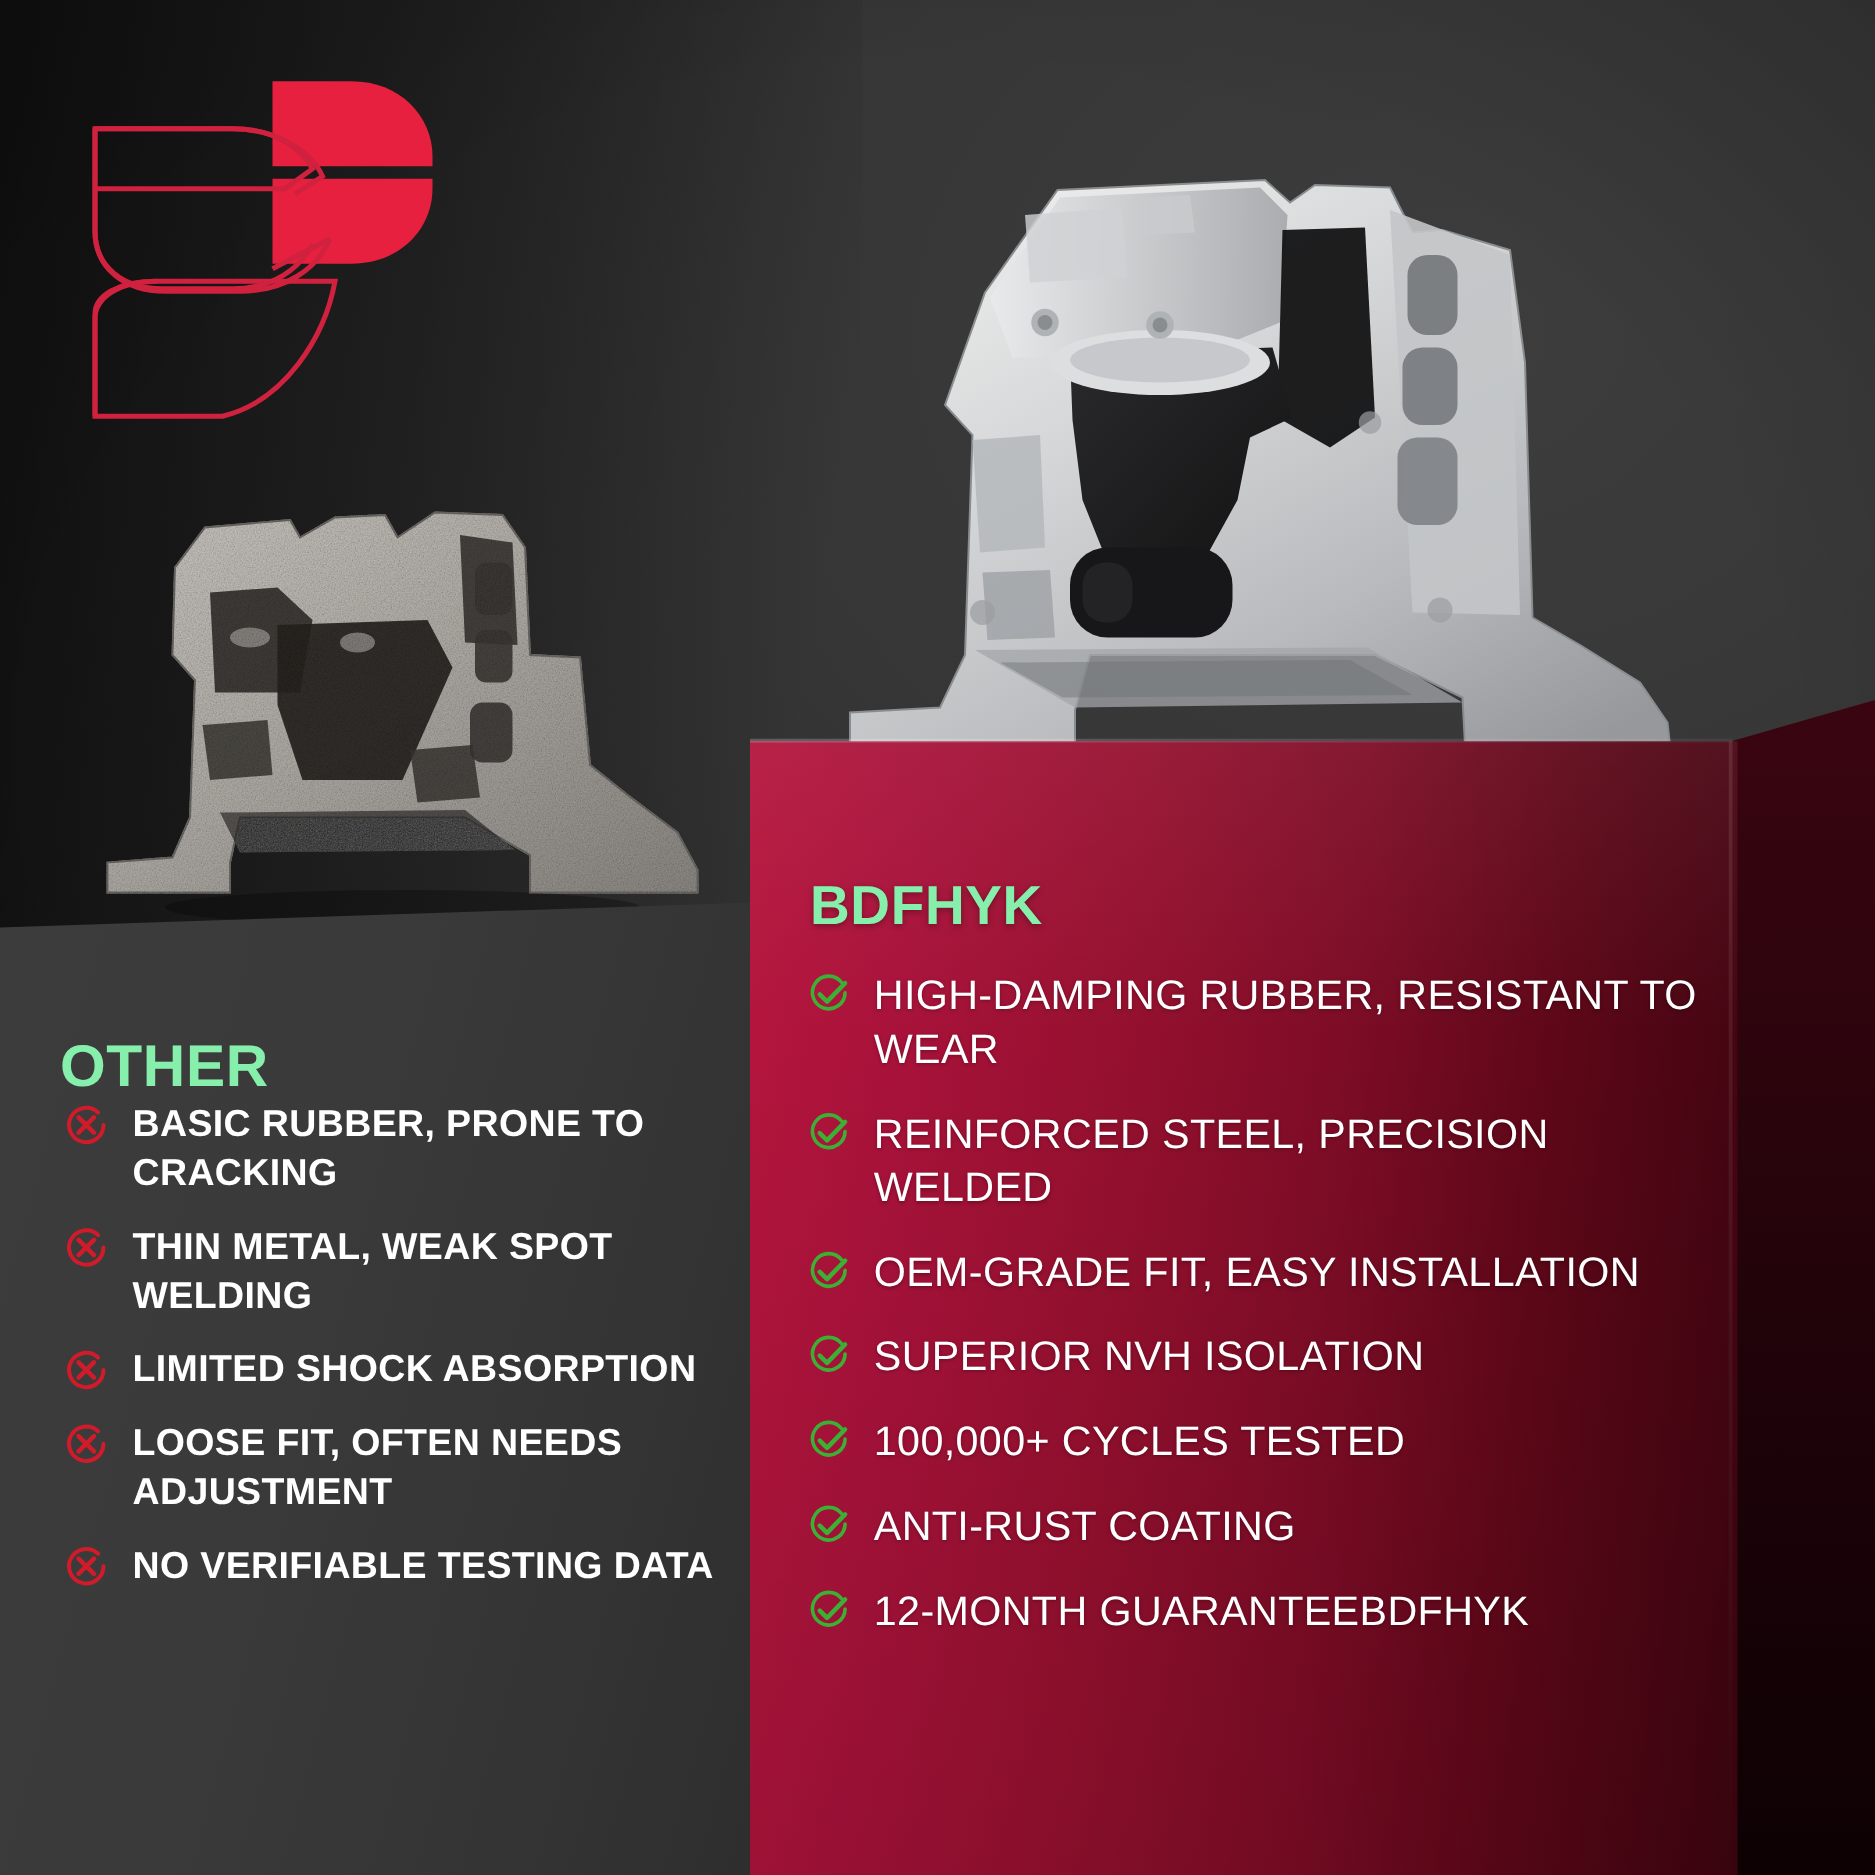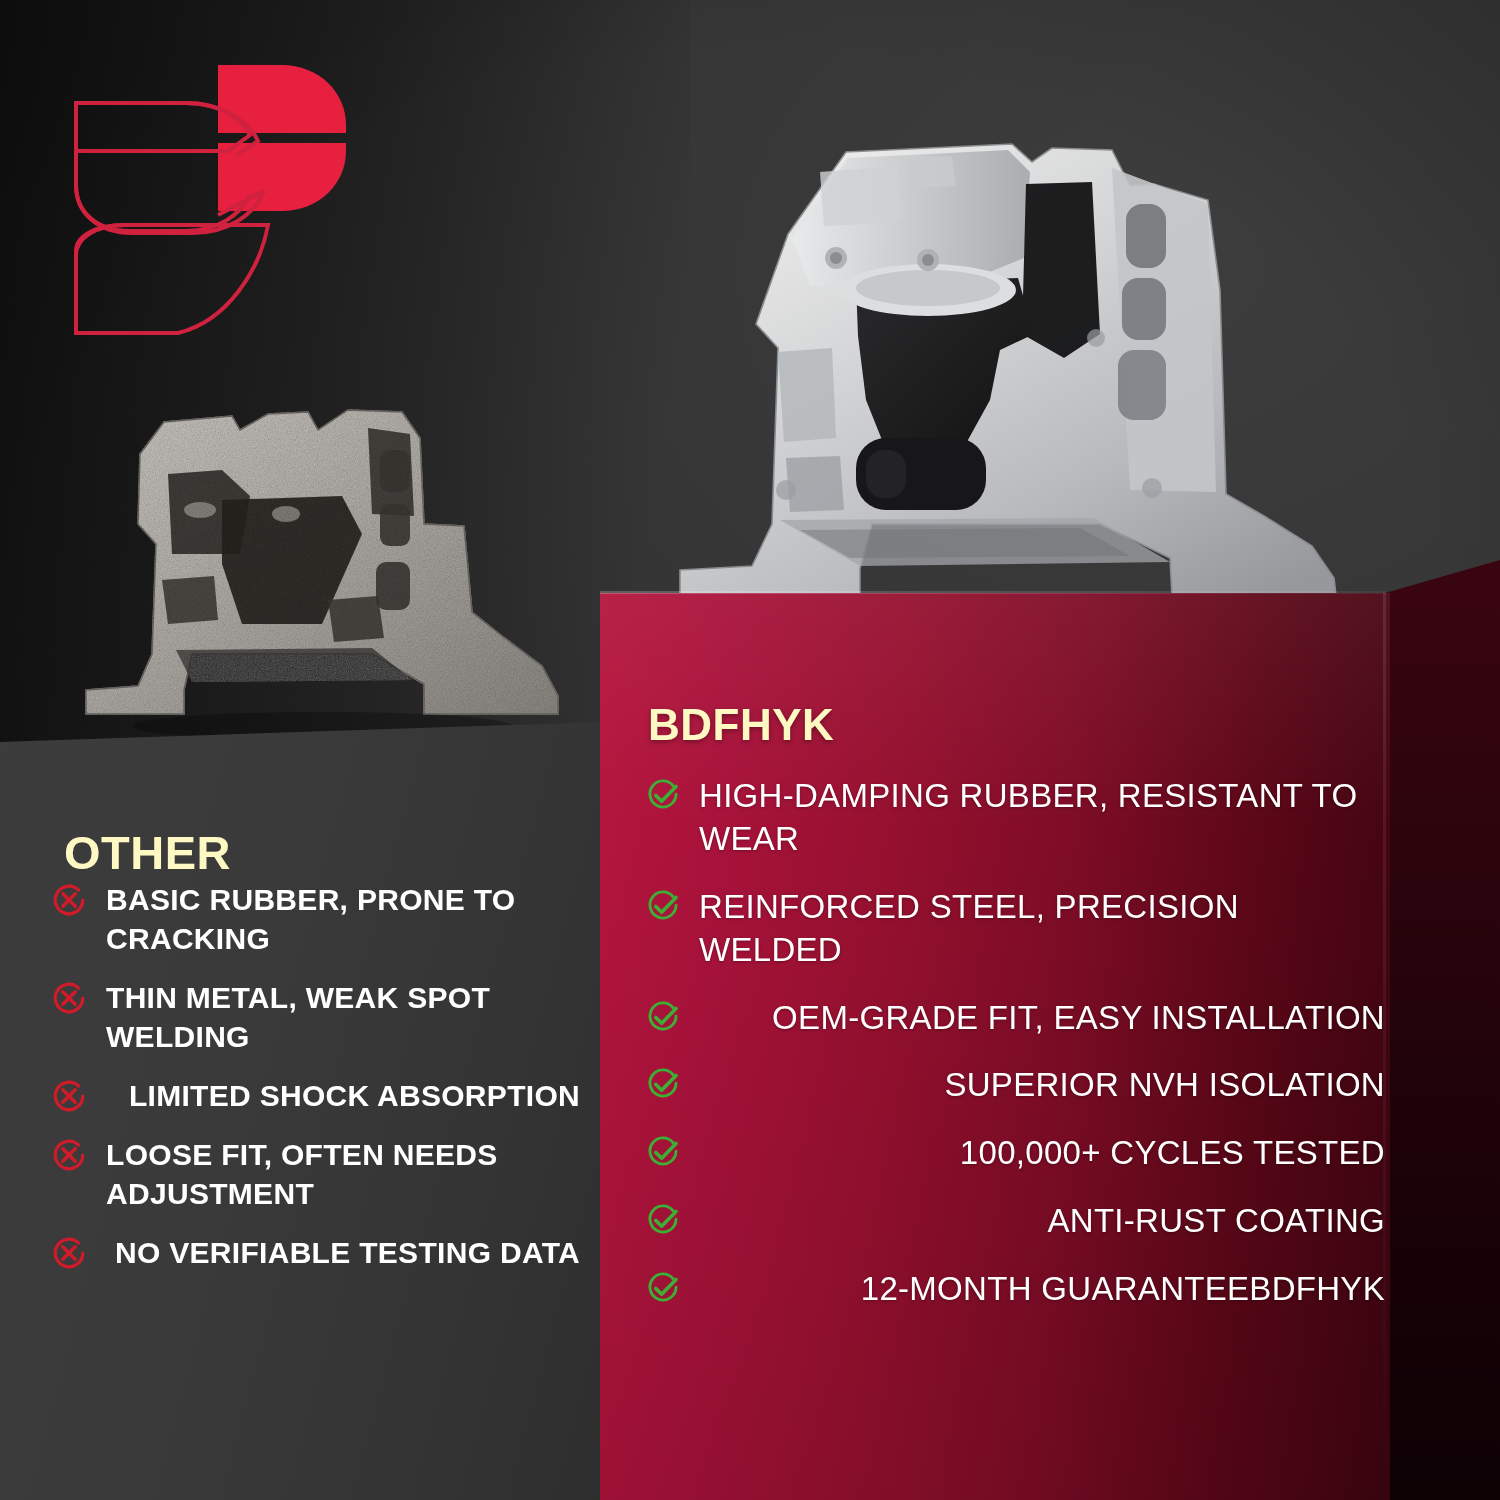--- a/index.html
+++ b/index.html
@@ -33,24 +33,24 @@
   #prod-new{left:660px;top:138px;width:720px;height:470px;}
 
   
   .left-panel{
     position:absolute;left:0;top:700px;width:604px;height:800px;
     background:linear-gradient(105deg,#3c3c3c 0%,#3a3a3a 40%,#343434 75%,#2e2e2e 100%);
     clip-path:polygon(0 42px, 604px 22px, 604px 800px, 0 800px);
   }
 
   .heading{
-    position:absolute;color:#fef9c3;font-weight:bold;letter-spacing:.5px;
+    position:absolute;color:#86efac;font-weight:bold;letter-spacing:.5px;
     text-transform:uppercase;
   }
-  #other-title{left:64px;top:790px;font-size:47px;line-height:1;}
+  #other-title{left:48px;top:790px;font-size:47px;line-height:1;}
   #brand-title{left:648px;top:666px;font-size:44px;line-height:1;
     text-shadow:0 2px 5px rgba(0,0,0,.35);}
 
   
   .red-front{
     position:absolute;left:600px;top:593px;width:790px;height:907px;
     background:linear-gradient(94deg,#b5153d 0%,#a8123a 16%,#96102f 36%,#7d0c26 58%,#5d0718 78%,#3d040f 100%);
   }
   .red-front-sheen{position:absolute;inset:0;
     background:linear-gradient(180deg, rgba(255,255,255,.055) 0%, rgba(255,255,255,0) 26%, rgba(0,0,0,.10) 100%);
@@ -67,21 +67,21 @@
   .red-toplip{
     position:absolute;left:600px;top:591px;width:786px;height:3px;
     background:linear-gradient(90deg, rgba(255,255,255,.22), rgba(255,255,255,.05));
   }
 
   
   .list{position:absolute;}
   #other-list{left:50px;top:880px;width:530px;}
   #brand-list{left:645px;top:775px;width:740px;}
 
-  .item{display:flex;align-items:flex-start;justify-content:space-between;}
+  .item{display:flex;align-items:flex-start;}
   #other-list .item{margin-bottom:20px;}
   #brand-list .item{margin-bottom:25px;}
 
   .ico{flex:0 0 auto;width:38px;height:38px;margin-right:18px;margin-top:1px;}
   #brand-list .ico{width:36px;height:36px;margin-top:2px;}
   .ico svg{display:block;width:100%;height:100%;}
 
   .itxt{
     color:#ffffff;text-transform:uppercase;letter-spacing:.3px;
   }

